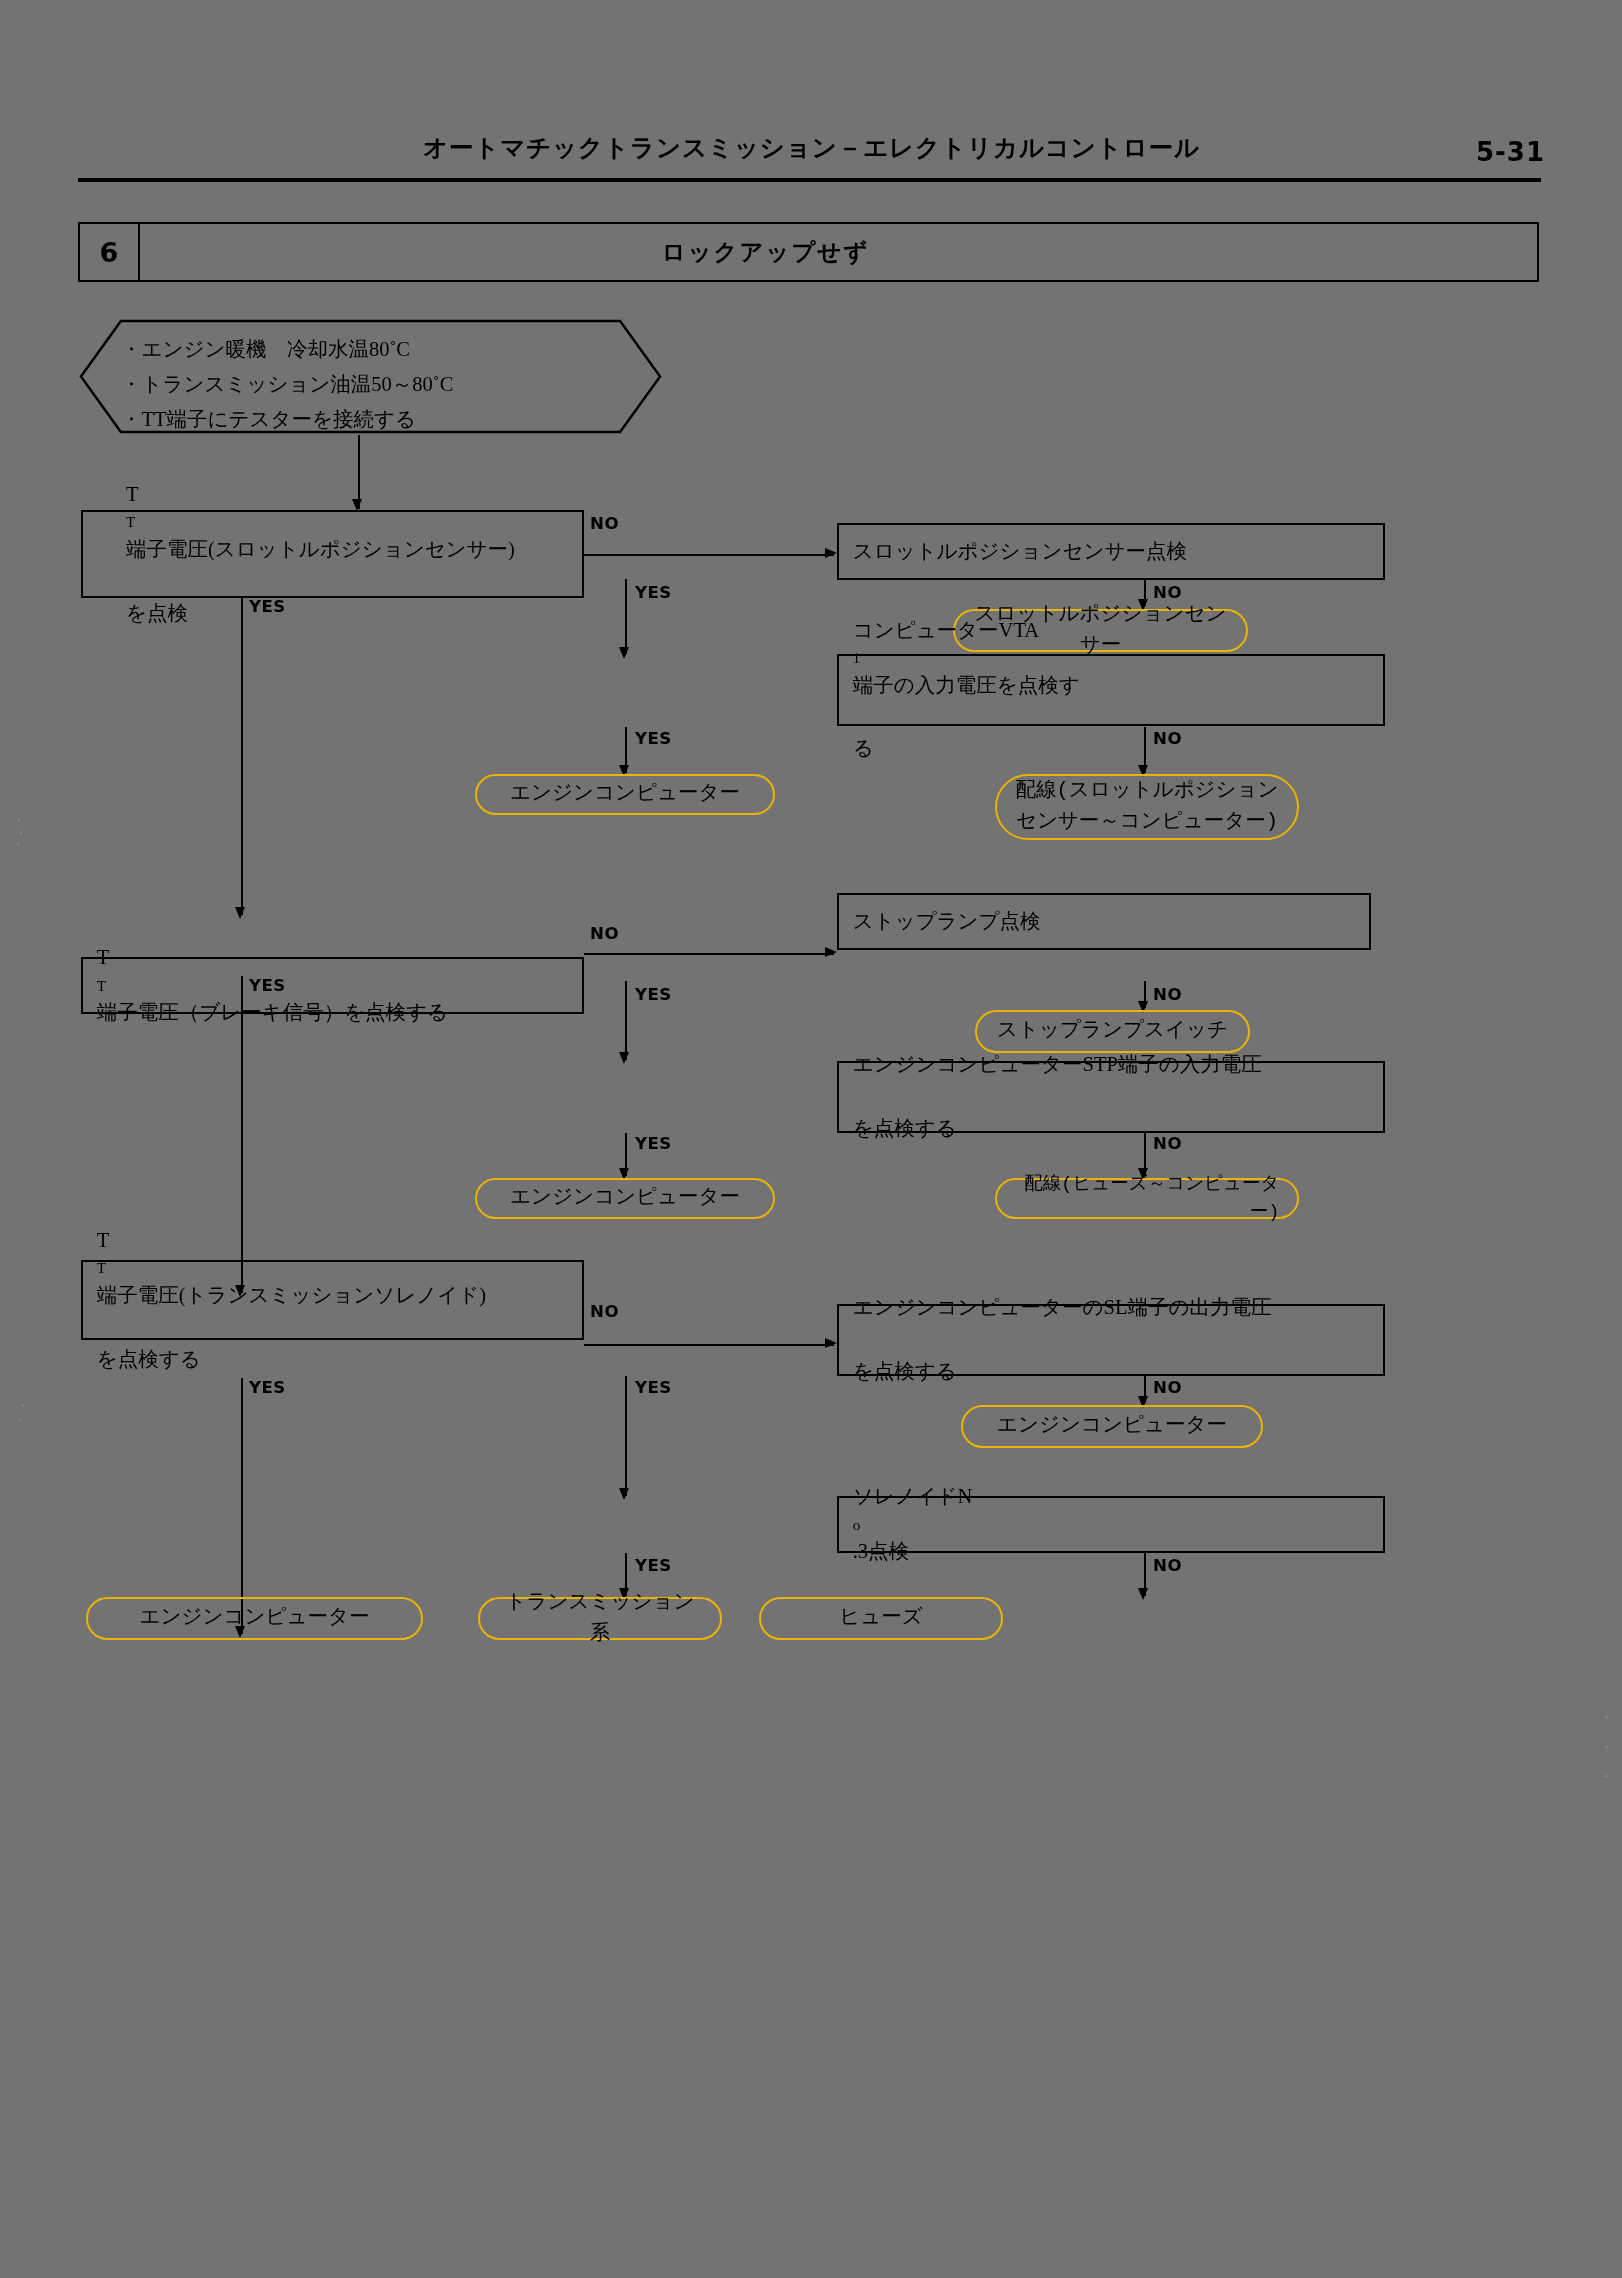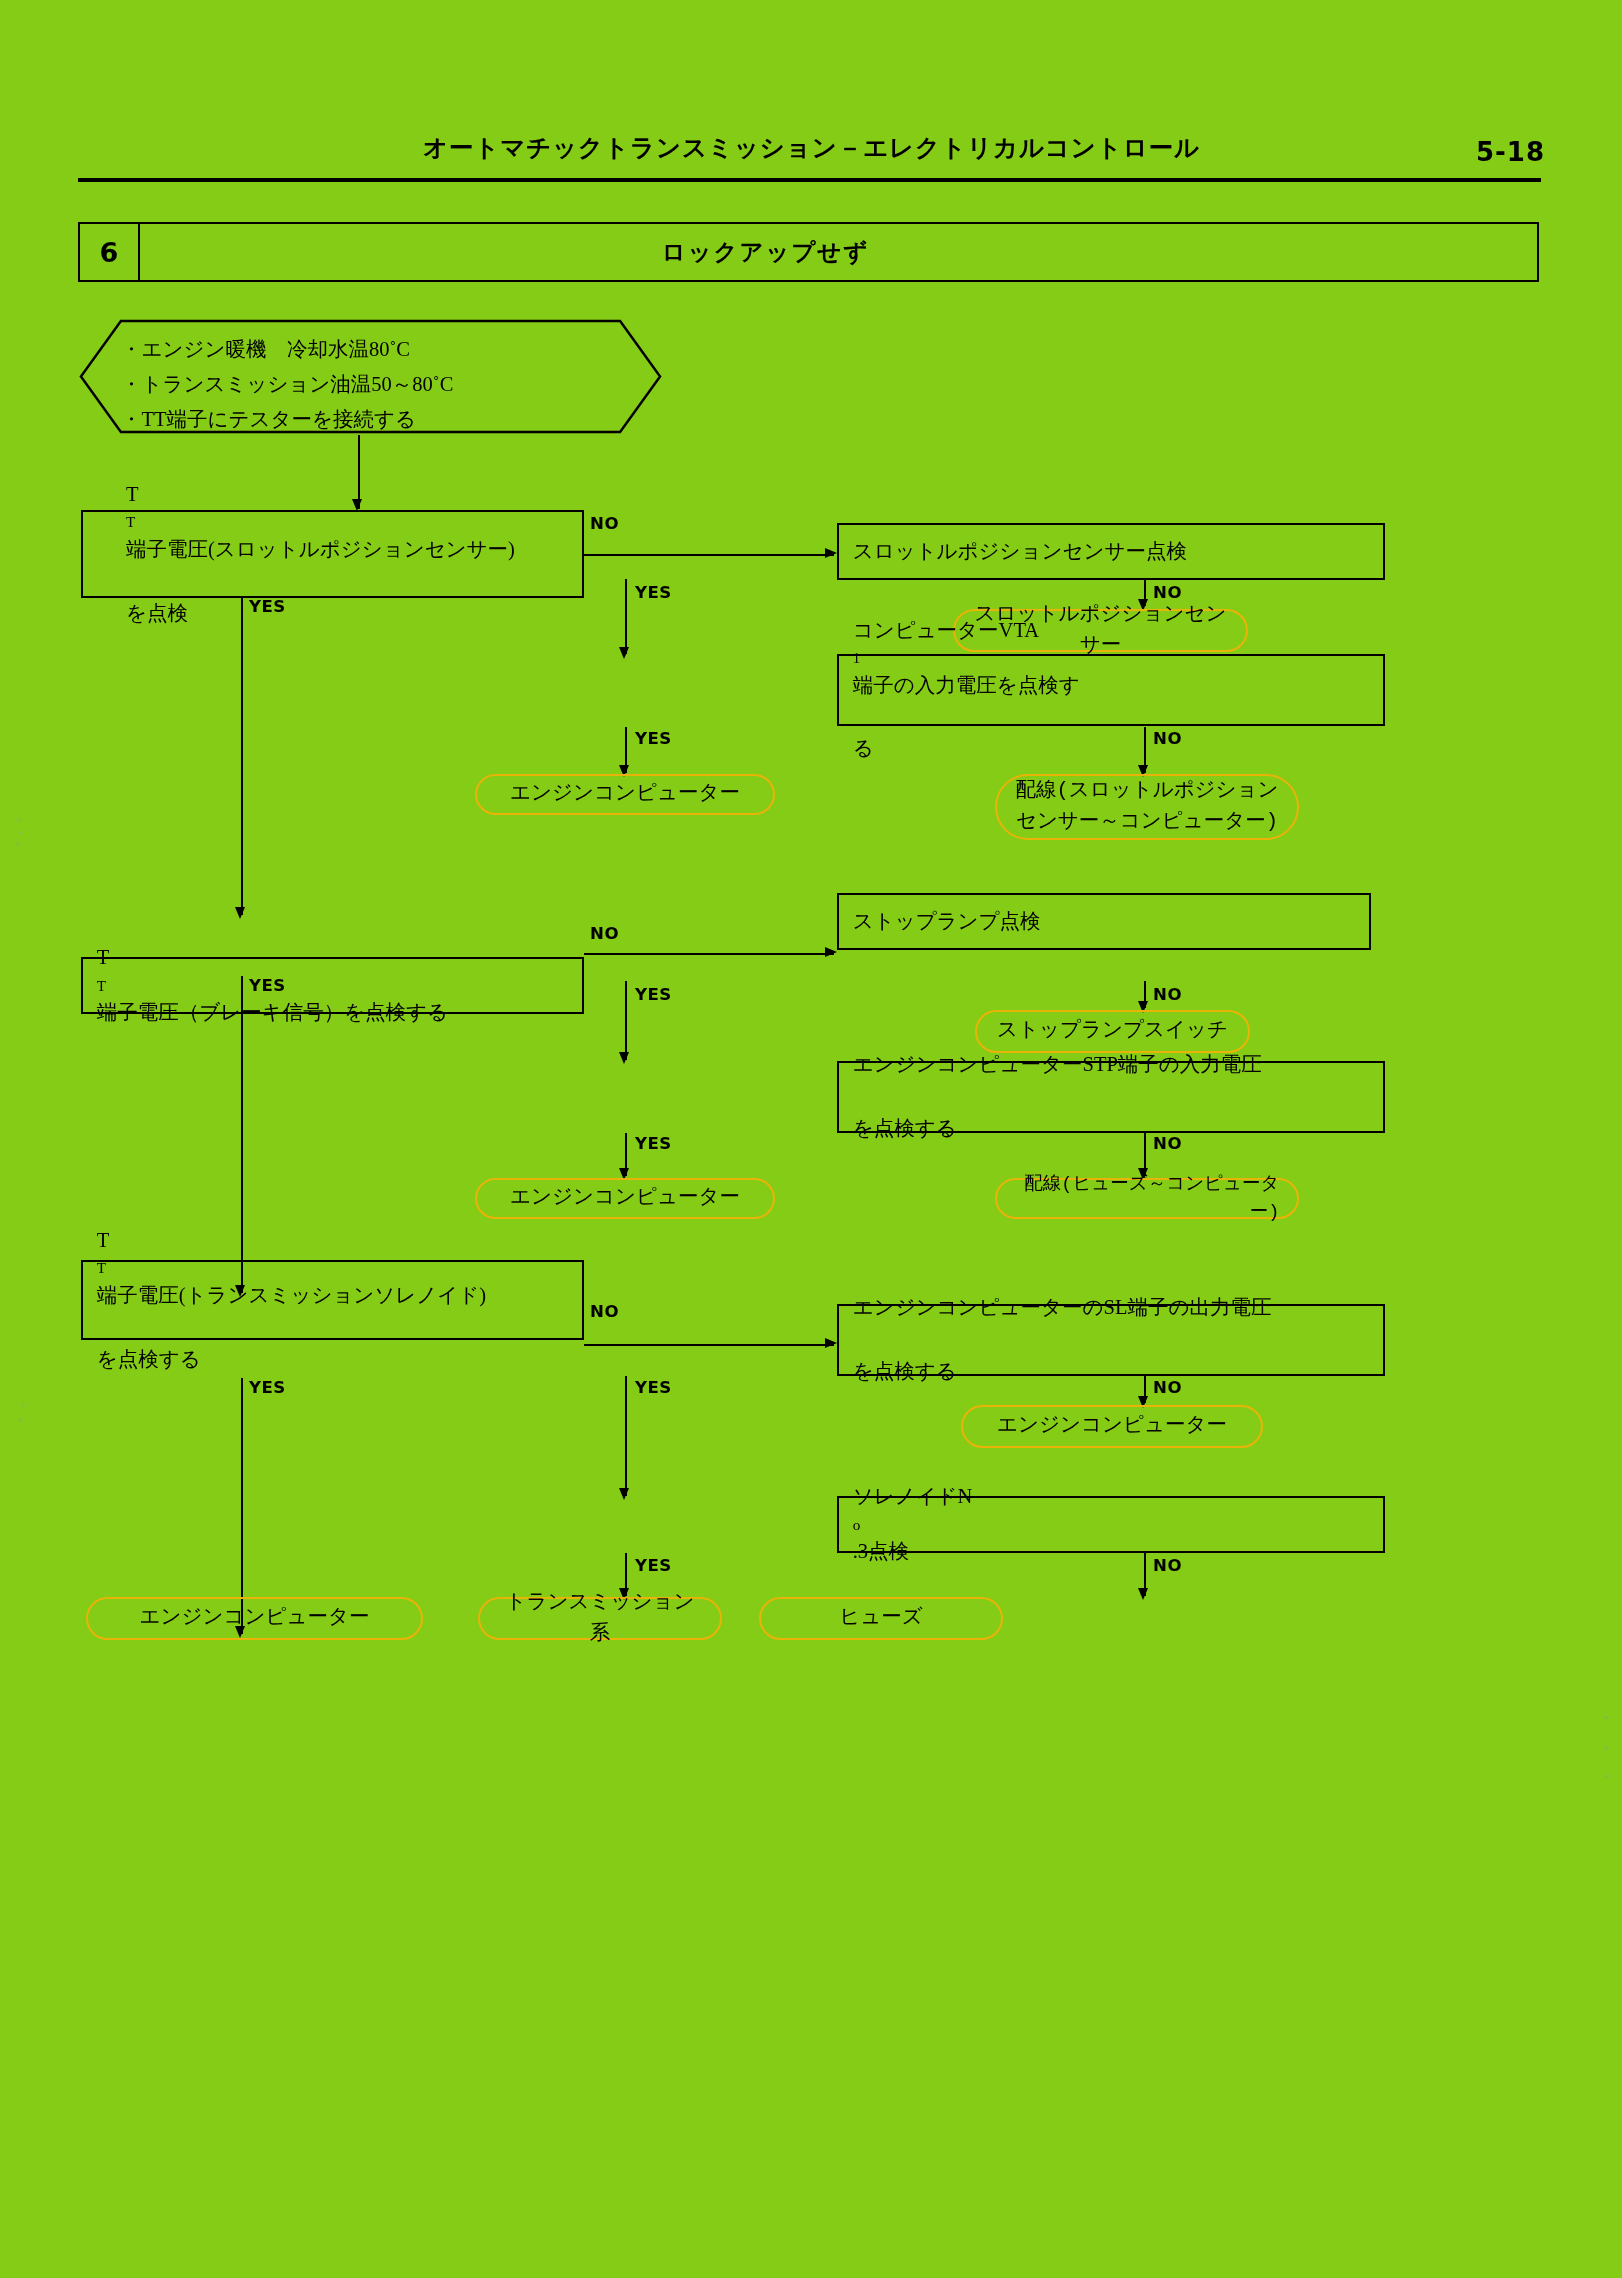--- a/index.html
+++ b/index.html
@@ -3,21 +3,21 @@
 <meta charset="utf-8">
 <title>5-31</title>
 <style>
   html,body{margin:0;padding:0;background:#ffffff;}
   body{
     width:1623px;height:2278px;position:relative;overflow:hidden;
     font-family:"Liberation Serif","DejaVu Serif",serif;
     color:#000;
     -webkit-font-smoothing:none;
   }
-  .page{position:absolute;inset:0;background:#84cc16;}
+  .page{position:absolute;inset:0;background:#737373;}
 
   
   #header-title{
     position:absolute;left:0;top:132px;width:1623px;text-align:center;
     font-family:"DejaVu Sans","Liberation Sans",sans-serif;
     font-weight:bold;font-size:24.4px;letter-spacing:1px;
   }
   #page-number{
     position:absolute;right:78px;top:137px;
     font-family:"DejaVu Sans","Liberation Sans",sans-serif;
@@ -91,21 +91,21 @@
   .sub{font-size:0.72em;vertical-align:-0.18em;}
   .tsub{font-size:0.74em;vertical-align:0em;}
   .speck{position:absolute;background:#9a9a9a;border-radius:50%;opacity:.5;}
 </style>
 </head>
 <body>
 
 <div class="page">
 
   <div id="header-title">オートマチックトランスミッション－エレクトリカルコントロール</div>
-  <div id="page-number">5-18</div>
+  <div id="page-number">5-31</div>
   <div id="header-rule"></div>
 
   <div id="title-bar">
     <div id="title-bar-number">6</div>
     <div id="title-bar-label">ロックアップせず</div>
   </div>
 
   <div class="hexbox" style="left:78px;top:318px;width:585px;height:117px;">
     <svg class="hex-svg" width="585" height="117" viewBox="0 0 600 120">
       <polygon points="44,3 556,3 597,60 556,117 44,117 3,60" fill="none" stroke="#000" stroke-width="2.5"></polygon>

